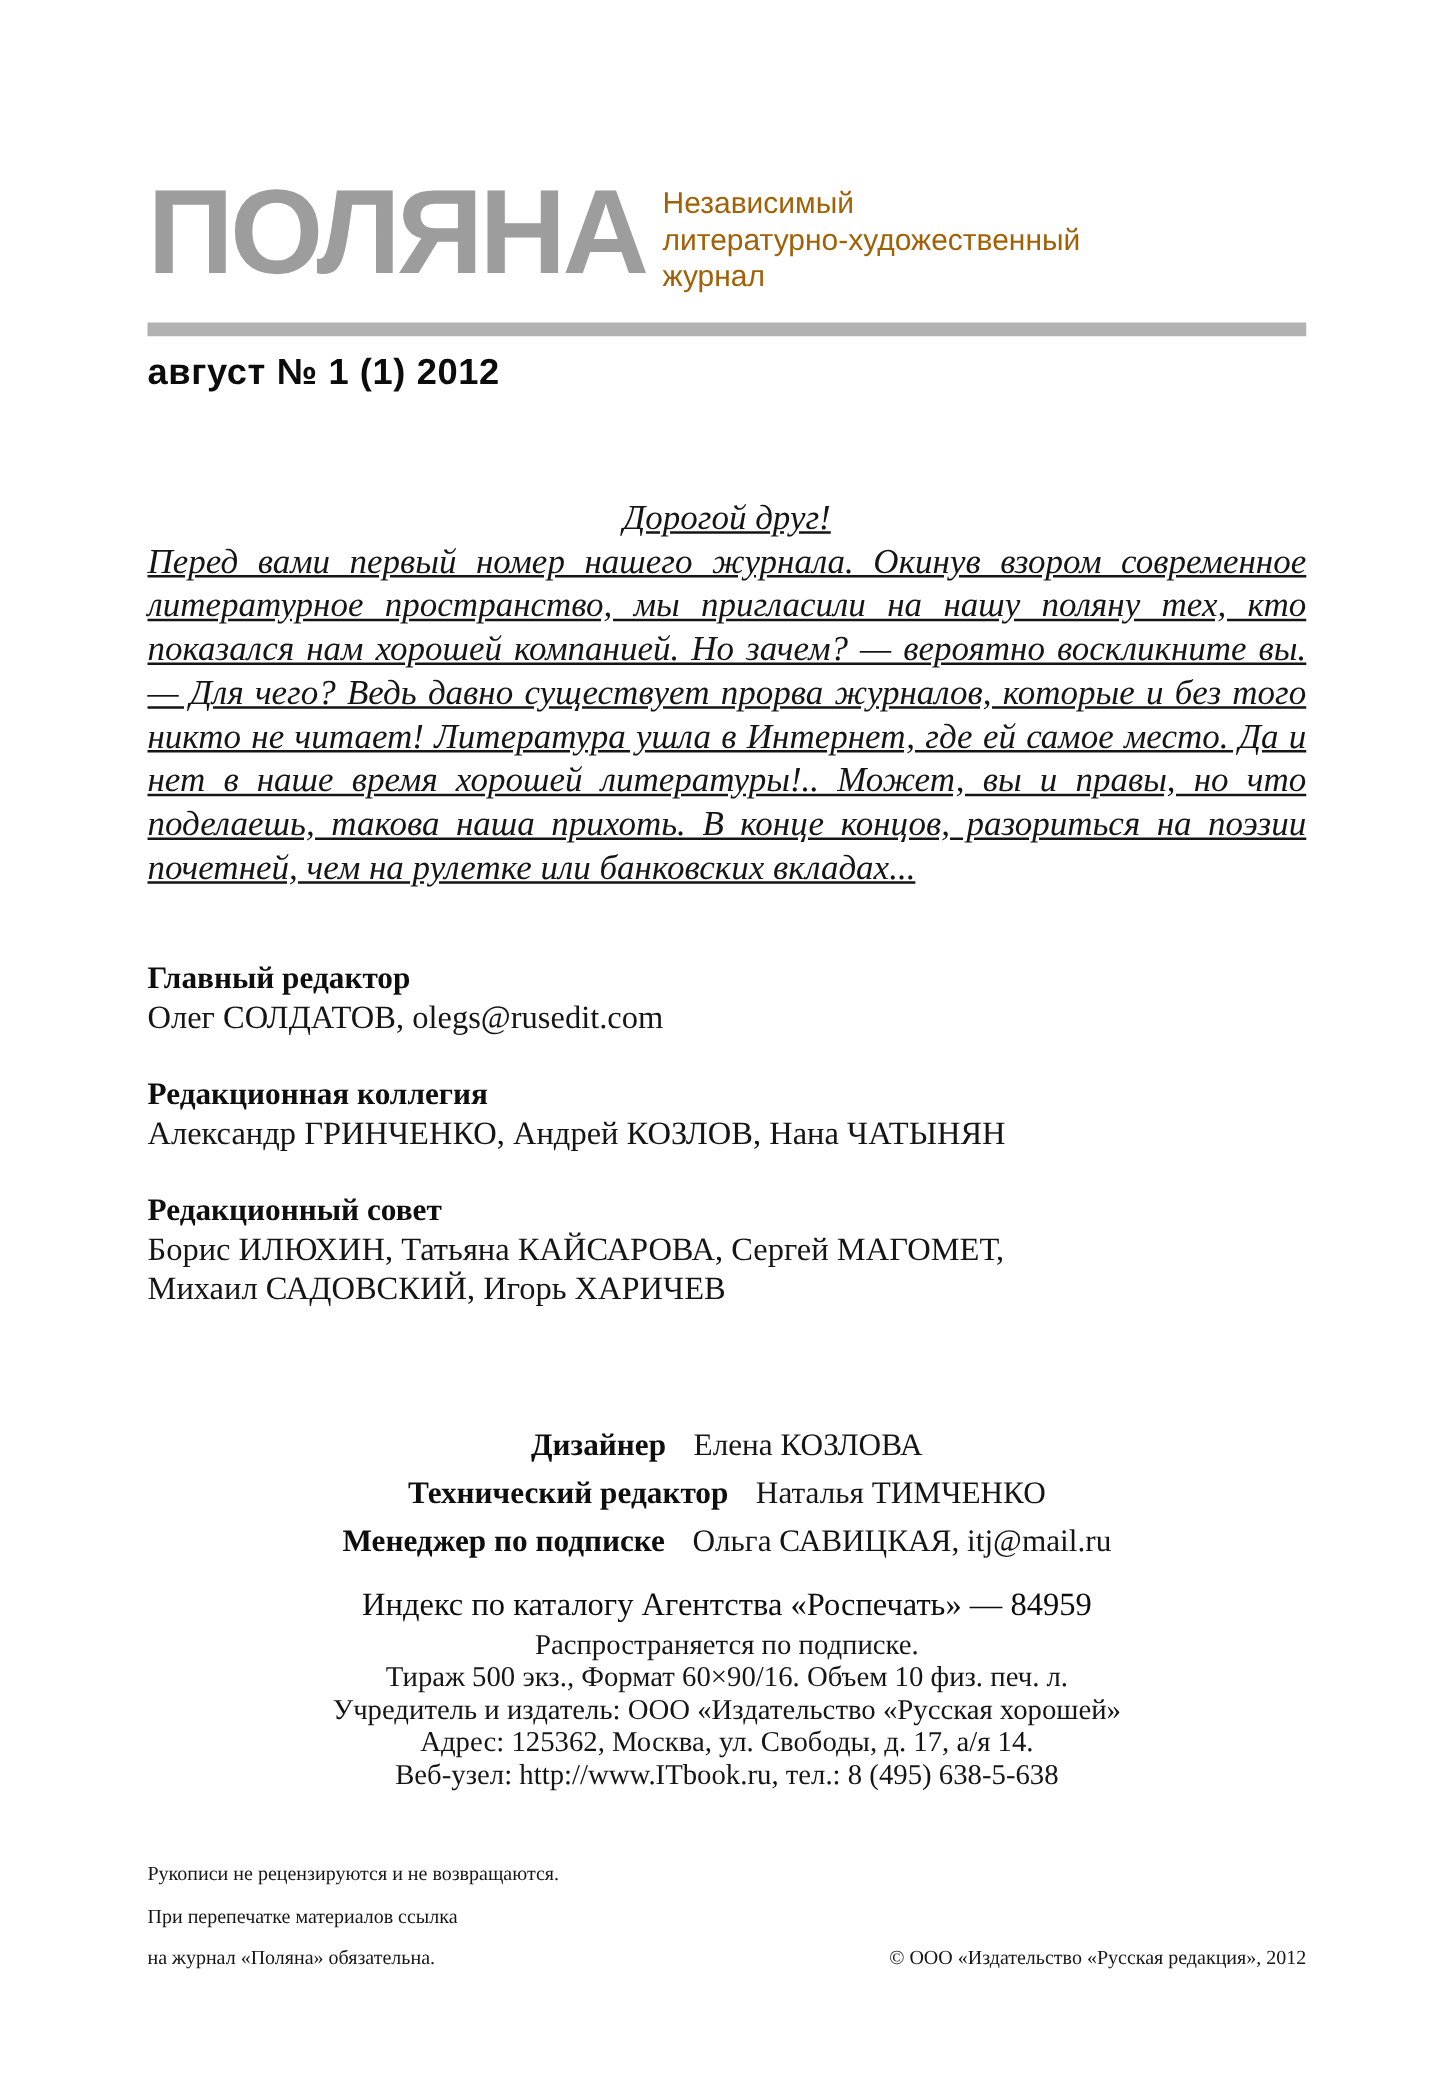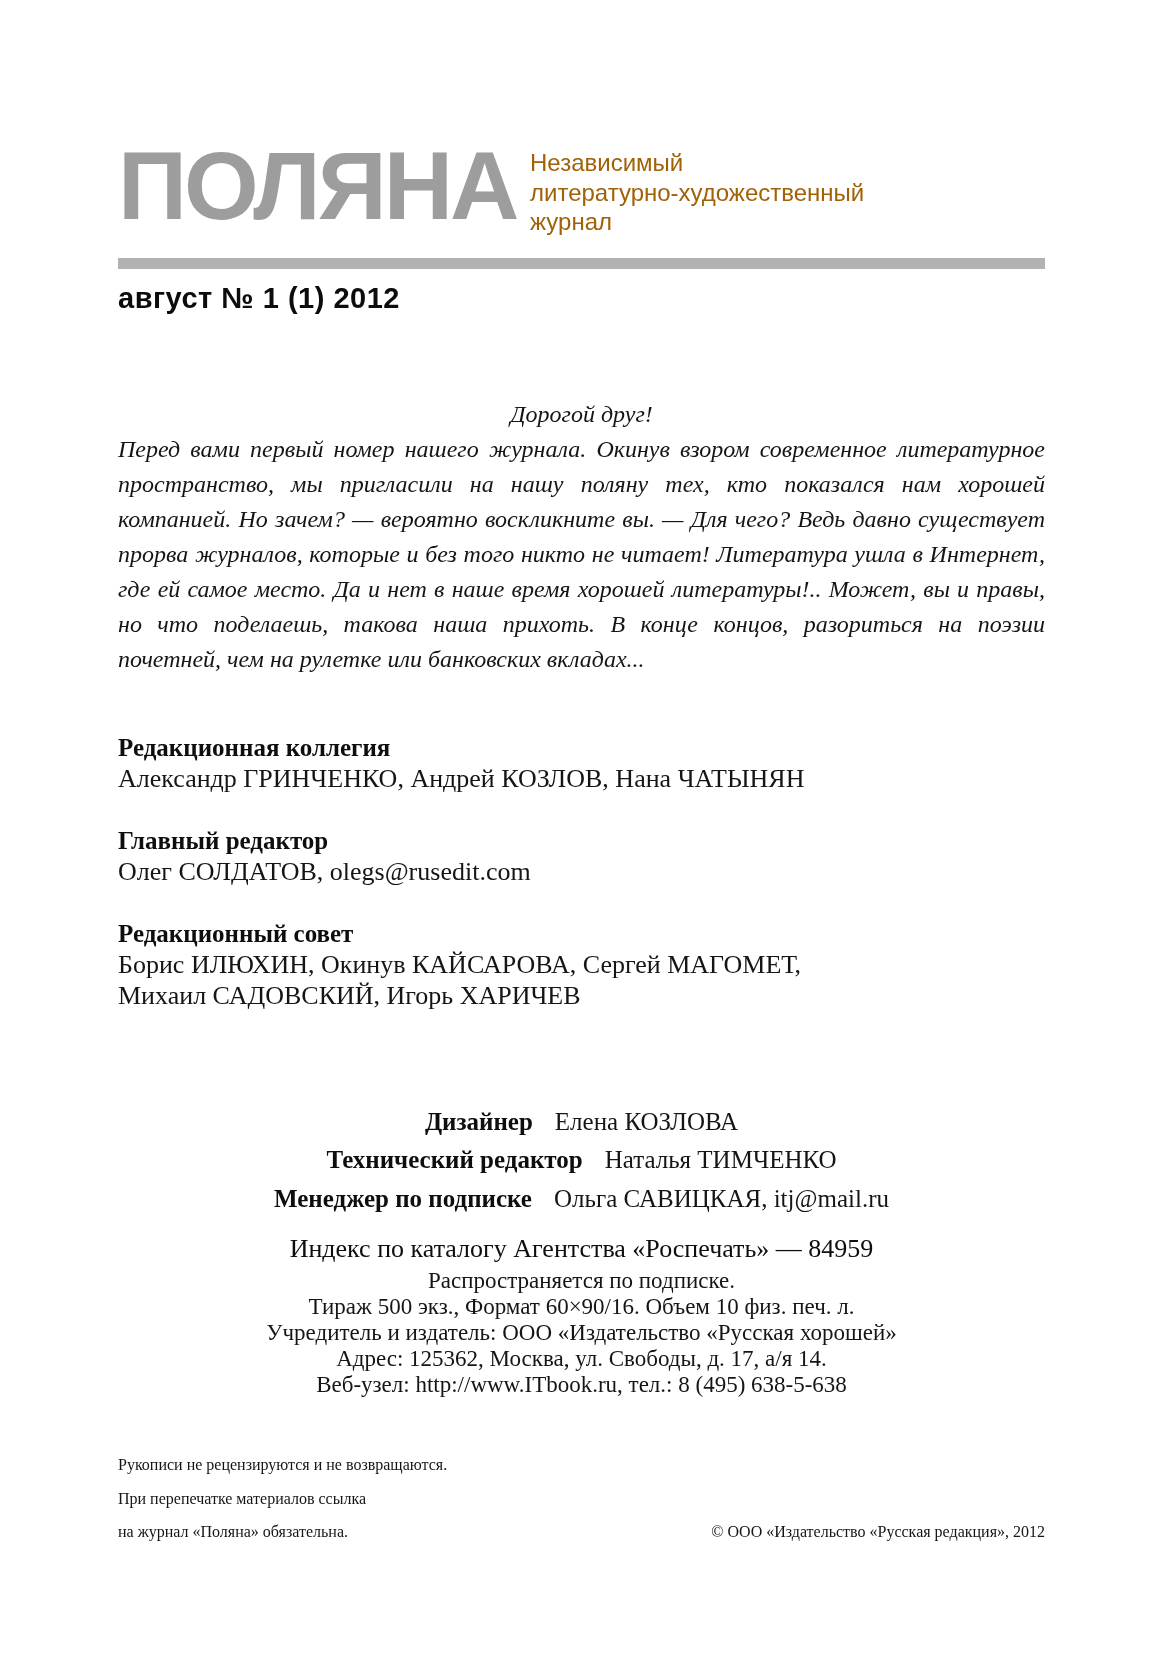--- a/index.html
+++ b/index.html
@@ -42,23 +42,24 @@
     font-size: 29px;
     line-height: 34px;
     color: #0c0c0c;
     letter-spacing: 0.5px;
   }
 
   
   .letter {
     margin-top: 82px;
     font-style: italic;
-    font-size: 24px;
+    font-size: 28px;
     line-height: 35px;
     color: #151515;
+    text-decoration: underline;
   }
   .letter .salutation { text-align: center; }
   .letter .body { margin: 0; text-align: justify; hyphens: none; }
 
   
   .staff { margin-top: 56px; font-size: 26px; }
   .staff-section { margin-bottom: 32px; }
   .staff-role { font-weight: bold; font-size: 25px; line-height: 30px; color: #0e0e0e; }
   .staff-line { line-height: 31px; color: #151515; }
 
@@ -109,30 +110,30 @@
       <div class="issue">август № 1 (1) 2012</div>
     </header>
 
     <section class="letter">
       <div class="salutation">Дорогой друг!</div>
       <p class="body">Перед вами первый номер нашего журнала. Окинув взором современное литературное пространство, мы пригласили на нашу поляну тех, кто показался нам хорошей компанией. Но зачем? — вероятно воскликните вы. — Для чего? Ведь давно существует прорва журналов, которые и без того никто не читает! Литература ушла в Интернет, где ей самое место. Да и нет в наше время хорошей литературы!.. Может, вы и правы, но что поделаешь, такова наша прихоть. В конце концов, разориться на поэзии почетней, чем на рулетке или банковских вкладах...</p>
     </section>
 
     <section class="staff">
       <div class="staff-section">
+        <div class="staff-role">Главный редактор</div>
+        <div class="staff-line">Олег СОЛДАТОВ, olegs@rusedit.com</div>
+      </div>
+      <div class="staff-section">
         <div class="staff-role">Редакционная коллегия</div>
         <div class="staff-line">Александр ГРИНЧЕНКО, Андрей КОЗЛОВ, Нана ЧАТЫНЯН</div>
       </div>
       <div class="staff-section">
-        <div class="staff-role">Главный редактор</div>
-        <div class="staff-line">Олег СОЛДАТОВ, olegs@rusedit.com</div>
-      </div>
-      <div class="staff-section">
         <div class="staff-role">Редакционный совет</div>
-        <div class="staff-line">Борис ИЛЮХИН, Окинув КАЙСАРОВА, Сергей МАГОМЕТ,</div>
+        <div class="staff-line">Борис ИЛЮХИН, Татьяна КАЙСАРОВА, Сергей МАГОМЕТ,</div>
         <div class="staff-line">Михаил САДОВСКИЙ, Игорь ХАРИЧЕВ</div>
       </div>
     </section>
 
     <section class="production">
       <div class="production-row">
         <span class="plabel">Дизайнер</span><span class="pvalue">Елена КОЗЛОВА</span>
       </div>
       <div class="production-row">
         <span class="plabel">Технический редактор</span><span class="pvalue">Наталья ТИМЧЕНКО</span>

